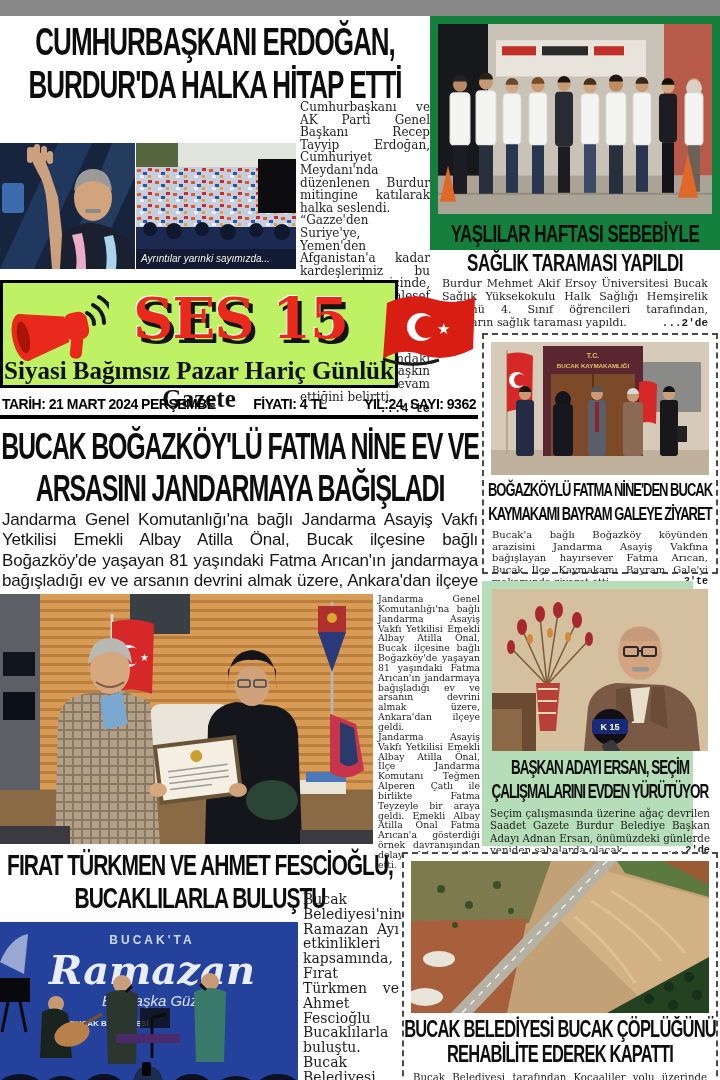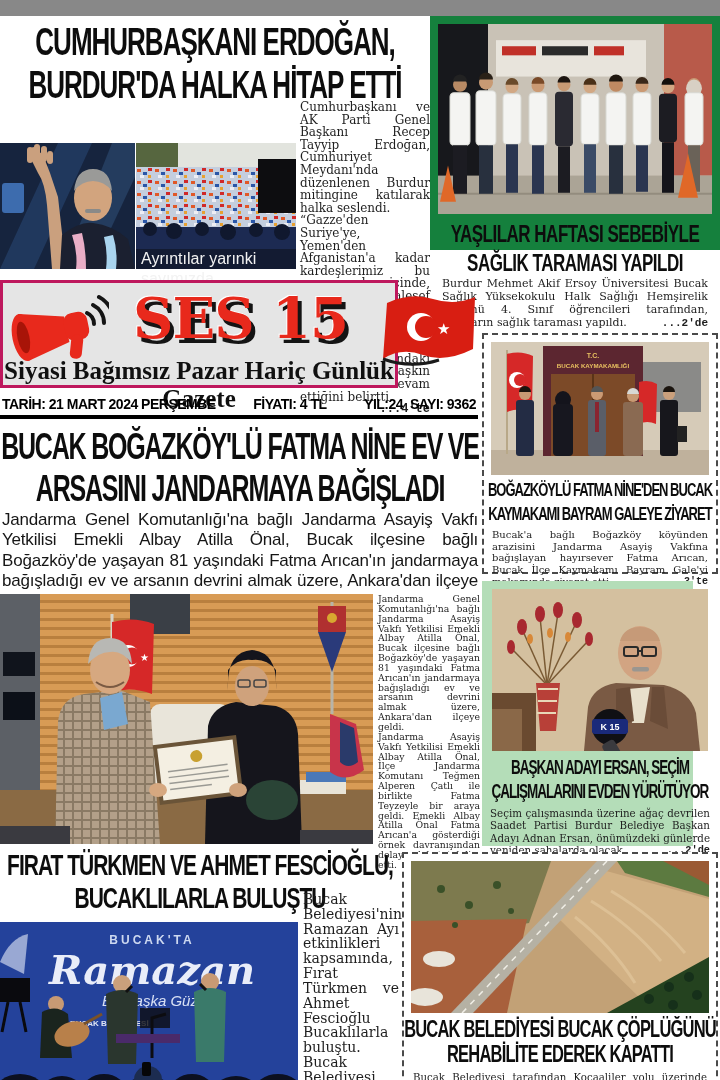--- a/index.html
+++ b/index.html
@@ -9,29 +9,29 @@
   .hl{font-weight:700;color:#0d0d0d;text-align:center;transform-origin:top center;}
   .serif-body{font-family:"DejaVu Serif",serif;color:#1e1e1e;text-align:justify;}
   .serif-body .txt{white-space:pre-line;}
   .cont{float:right;font-weight:700;font-family:Liberation Mono, monospace;}
   svg{display:block;}
   
   #hl-erdogan{left:0;top:4px;width:430px;font-size:26px;letter-spacing:-1px;line-height:1.12;transform:scaleY(1.5);}
   #erdogan-photo{left:0;top:127px;width:135px;height:126px;}
   #crowd-photo{left:136px;top:127px;width:160px;height:126px;}
   #crowd-caption{left:136px;top:233px;width:160px;height:20px;background:rgba(15,18,30,.62);
-    color:#f2f2f2;font-size:16px;line-height:20px;padding-left:5px;box-sizing:border-box;}
+    color:#f2f2f2;font-style:italic;font-size:10px;line-height:20px;padding-left:5px;box-sizing:border-box;}
   #erdogan-body{left:300px;top:85px;width:130px;font-size:12px;line-height:1.05;}
   
   #saglik-box{left:430px;top:0;width:290px;height:234px;background:#15803d;}
   #saglik-photo{left:8px;top:8px;width:274px;height:190px;}
   #saglik-hl{left:0;top:204px;width:290px;font-size:17px;letter-spacing:-.5px;line-height:1.15;transform:scaleY(1.45);}
   #saglik-body{left:12px;top:262px;width:266px;font-size:11px;line-height:1.18;}
   
-  #masthead{left:0;top:264px;width:398px;height:108px;border:3px solid #be185d;box-sizing:border-box;background:#e5e5e5;}
+  #masthead{left:0;top:264px;width:398px;height:108px;border:3px solid #000000;box-sizing:border-box;background:#bef264;}
   #megaphone{left:6px;top:4px;width:100px;height:80px;}
   #mast-title{left:100px;top:0;width:275px;height:70px;line-height:70px;text-align:center;
     font-family:"DejaVu Serif",serif;font-weight:700;font-size:56px;letter-spacing:-1px;
     color:#e8291c;text-shadow:4px 5px 0 #141414,-1px -1px 0 #fff;}
   #mast-tagline{left:0;top:74px;width:100%;text-align:center;font-family:"Liberation Serif",serif;
     font-weight:700;font-size:25px;color:#101010;}
   #mast-flag{left:378px;top:6px;width:94px;height:80px;}
   
   #date-bar{left:0;top:376px;width:478px;height:27px;border-bottom:4px solid #000;box-sizing:border-box;
     display:flex;justify-content:space-between;align-items:center;font-weight:700;font-size:14px;
@@ -398,21 +398,21 @@
         </g>
       <rect x="140" y="78" width="17" height="4.5" rx="2" fill="#9a9690"></rect>
       <circle cx="118" cy="138" r="18" fill="#101014"></circle>
       <rect x="100" y="130" width="36" height="15" rx="3" fill="#1a2a7a"></rect>
       <text x="118" y="141" font-size="9" fill="#fff" font-weight="bold" text-anchor="middle">K 15</text>
       <rect x="112" y="152" width="14" height="26" rx="4" fill="#3a3a3e" transform="rotate(-30 119 160)"></rect>
       <rect x="0" y="120" width="30" height="42" fill="#8a6848"></rect>
     </svg>
     <div id="ersan-hl" class="abs hl">BAŞKAN ADAYI ERSAN, SEÇİM ÇALIŞMALARINI EVDEN YÜRÜTÜYOR</div>
     <div id="ersan-body" class="abs serif-body">
-      <span class="txt">Seçim çalışmasında üzerine ağaç devrilen Saadet Partisi Burdur Belediye Başkan Adayı Adnan Ersan, önümüzdeki günlerde yeniden sahalarda olacak.</span><span class="cont">...2'de</span>
+      <span class="txt">Seçim çalışmasında üzerine ağaç devrilen Saadet Gazete Burdur Belediye Başkan Adayı Adnan Ersan, önümüzdeki günlerde yeniden sahalarda olacak.</span><span class="cont">...2'de</span>
     </div>
   </div>
 
   <div id="ramazan-hl" class="abs hl">FIRAT TÜRKMEN VE AHMET FESCİOĞLU, BUCAKLILARLA BULUŞTU</div>
 
   <svg id="ramazan-photo" class="abs" viewBox="0 0 298 174" preserveAspectRatio="none">
     <rect width="298" height="174" fill="#1e3a8e"></rect>
     <rect width="298" height="174" fill="#2a4aa8" opacity=".5"></rect>
     <path d="M0,40 q10,-24 28,-28 l-4,40 Z" fill="#e8ecf8" opacity=".6"></path>
     <text x="152" y="22" font-size="12" fill="#cdd8f0" font-weight="bold" text-anchor="middle" letter-spacing="3">BUCAK'TA</text>

